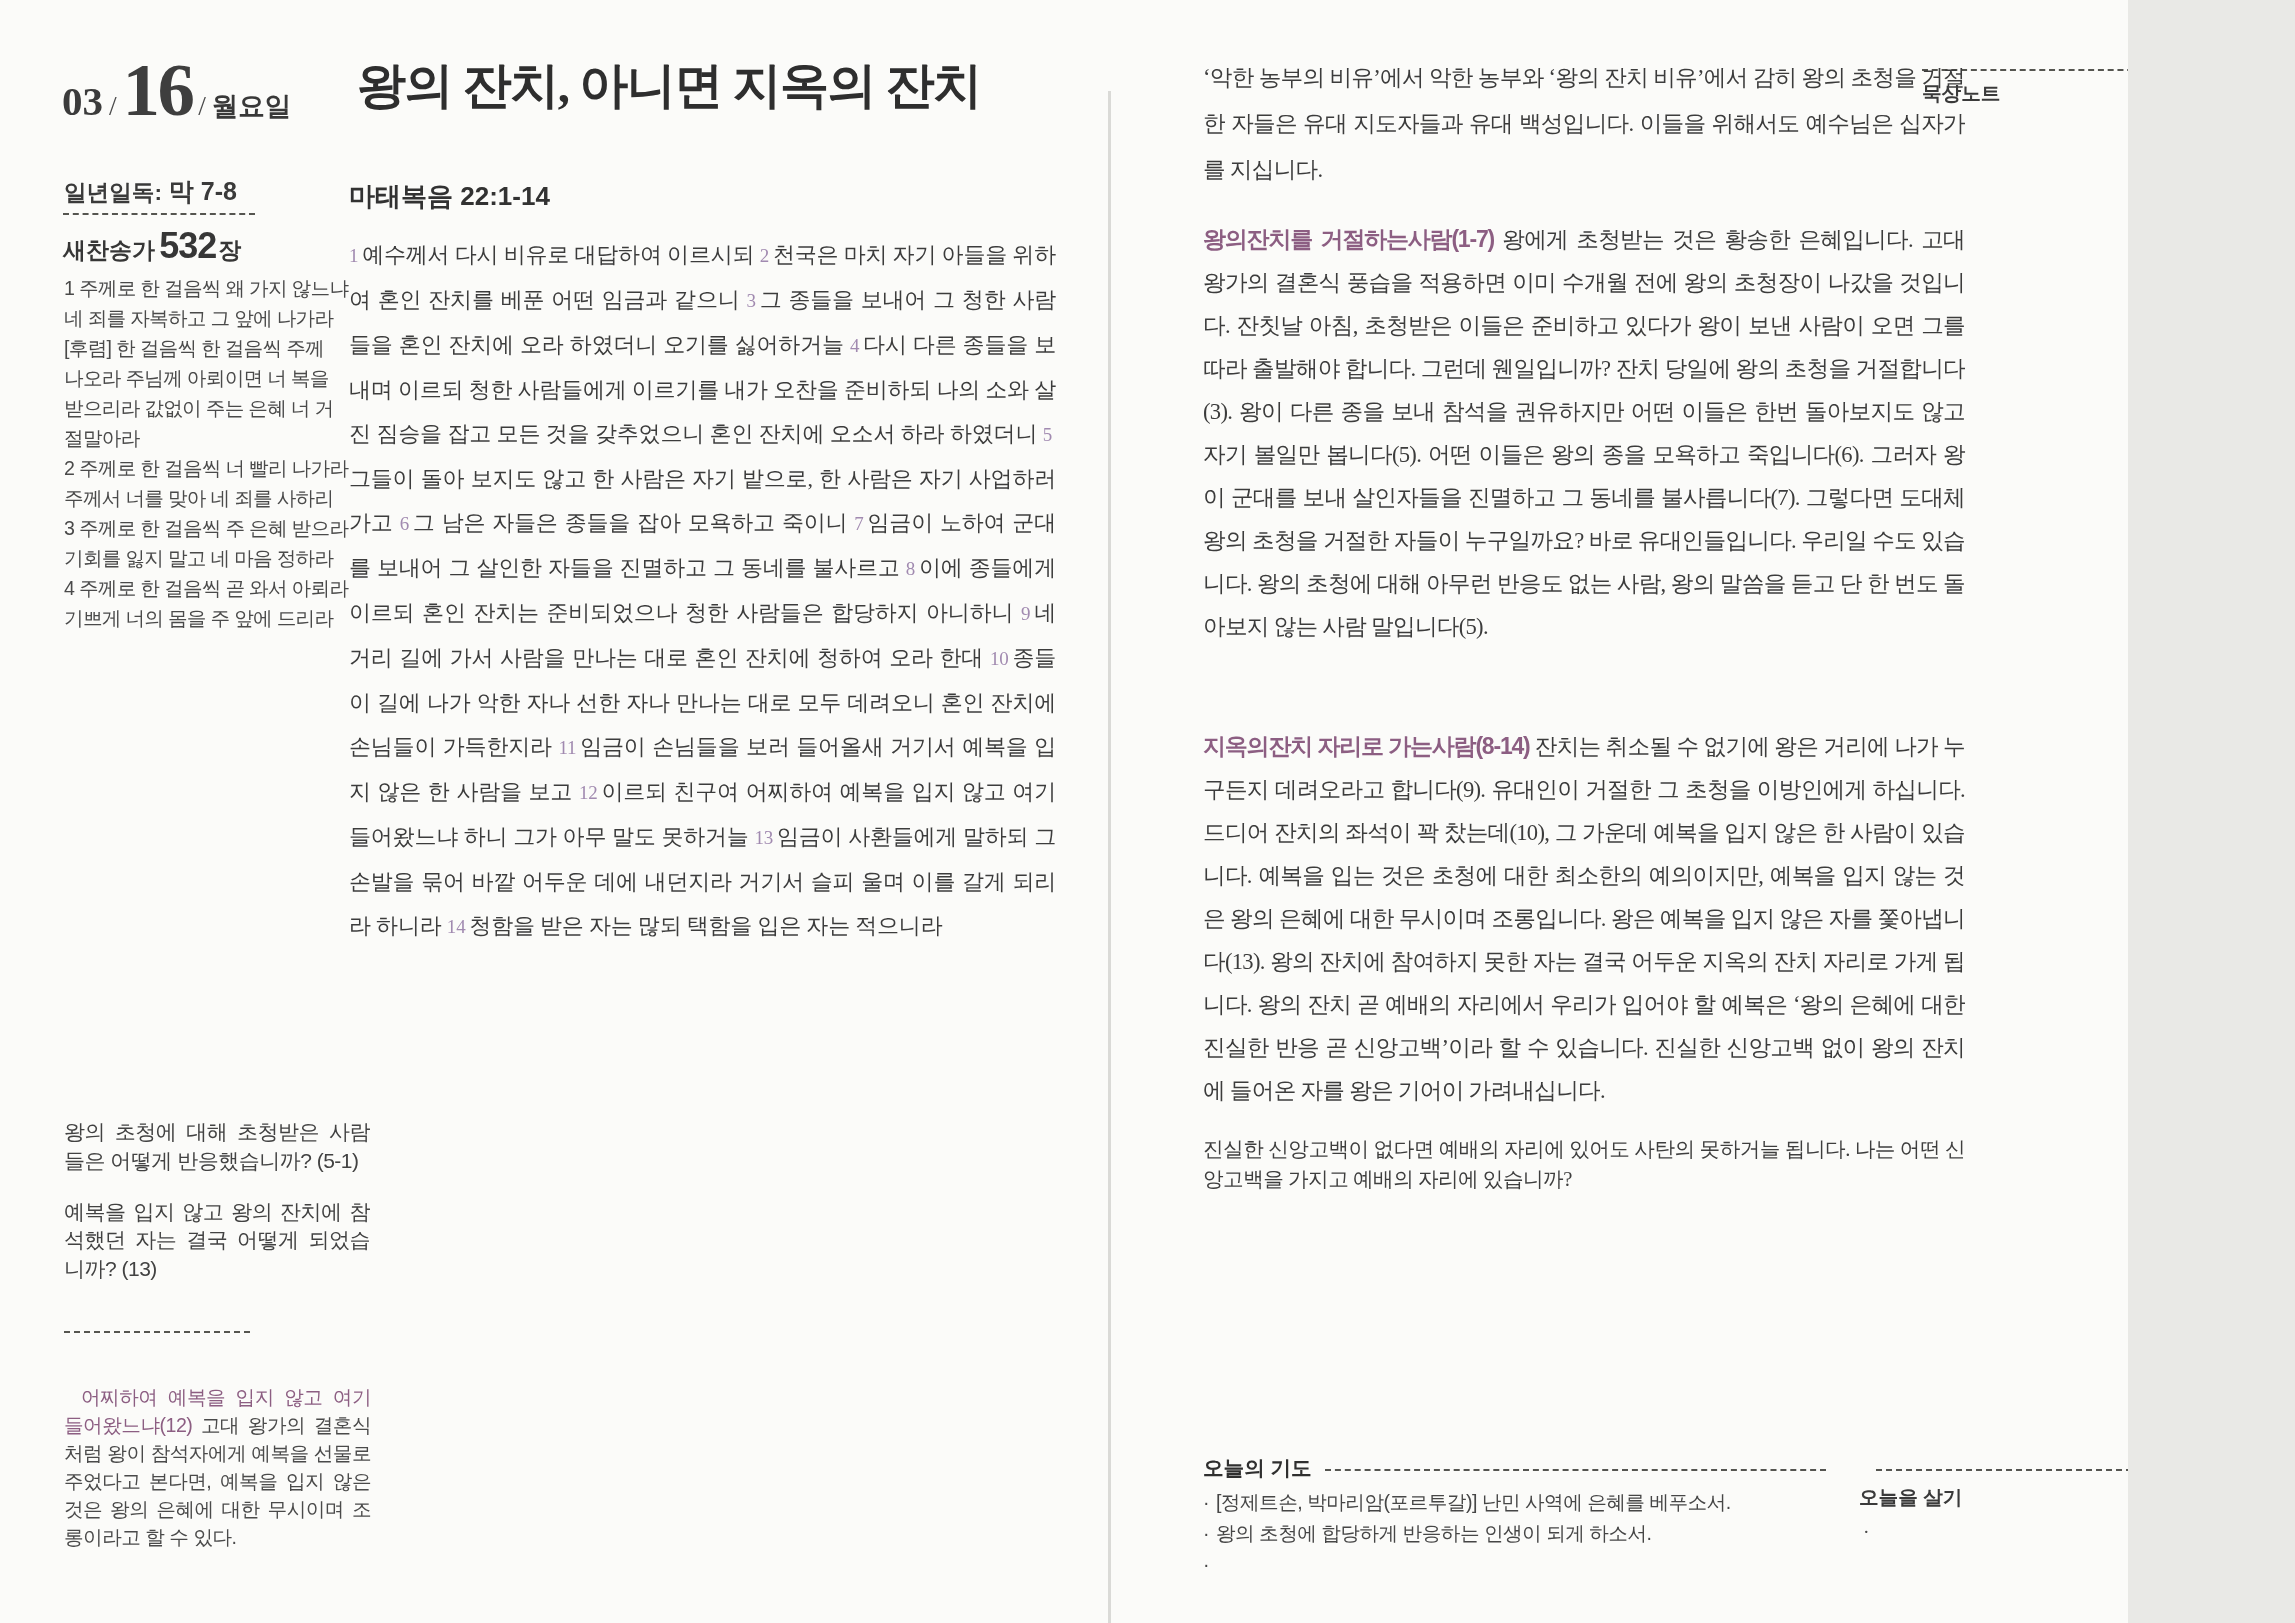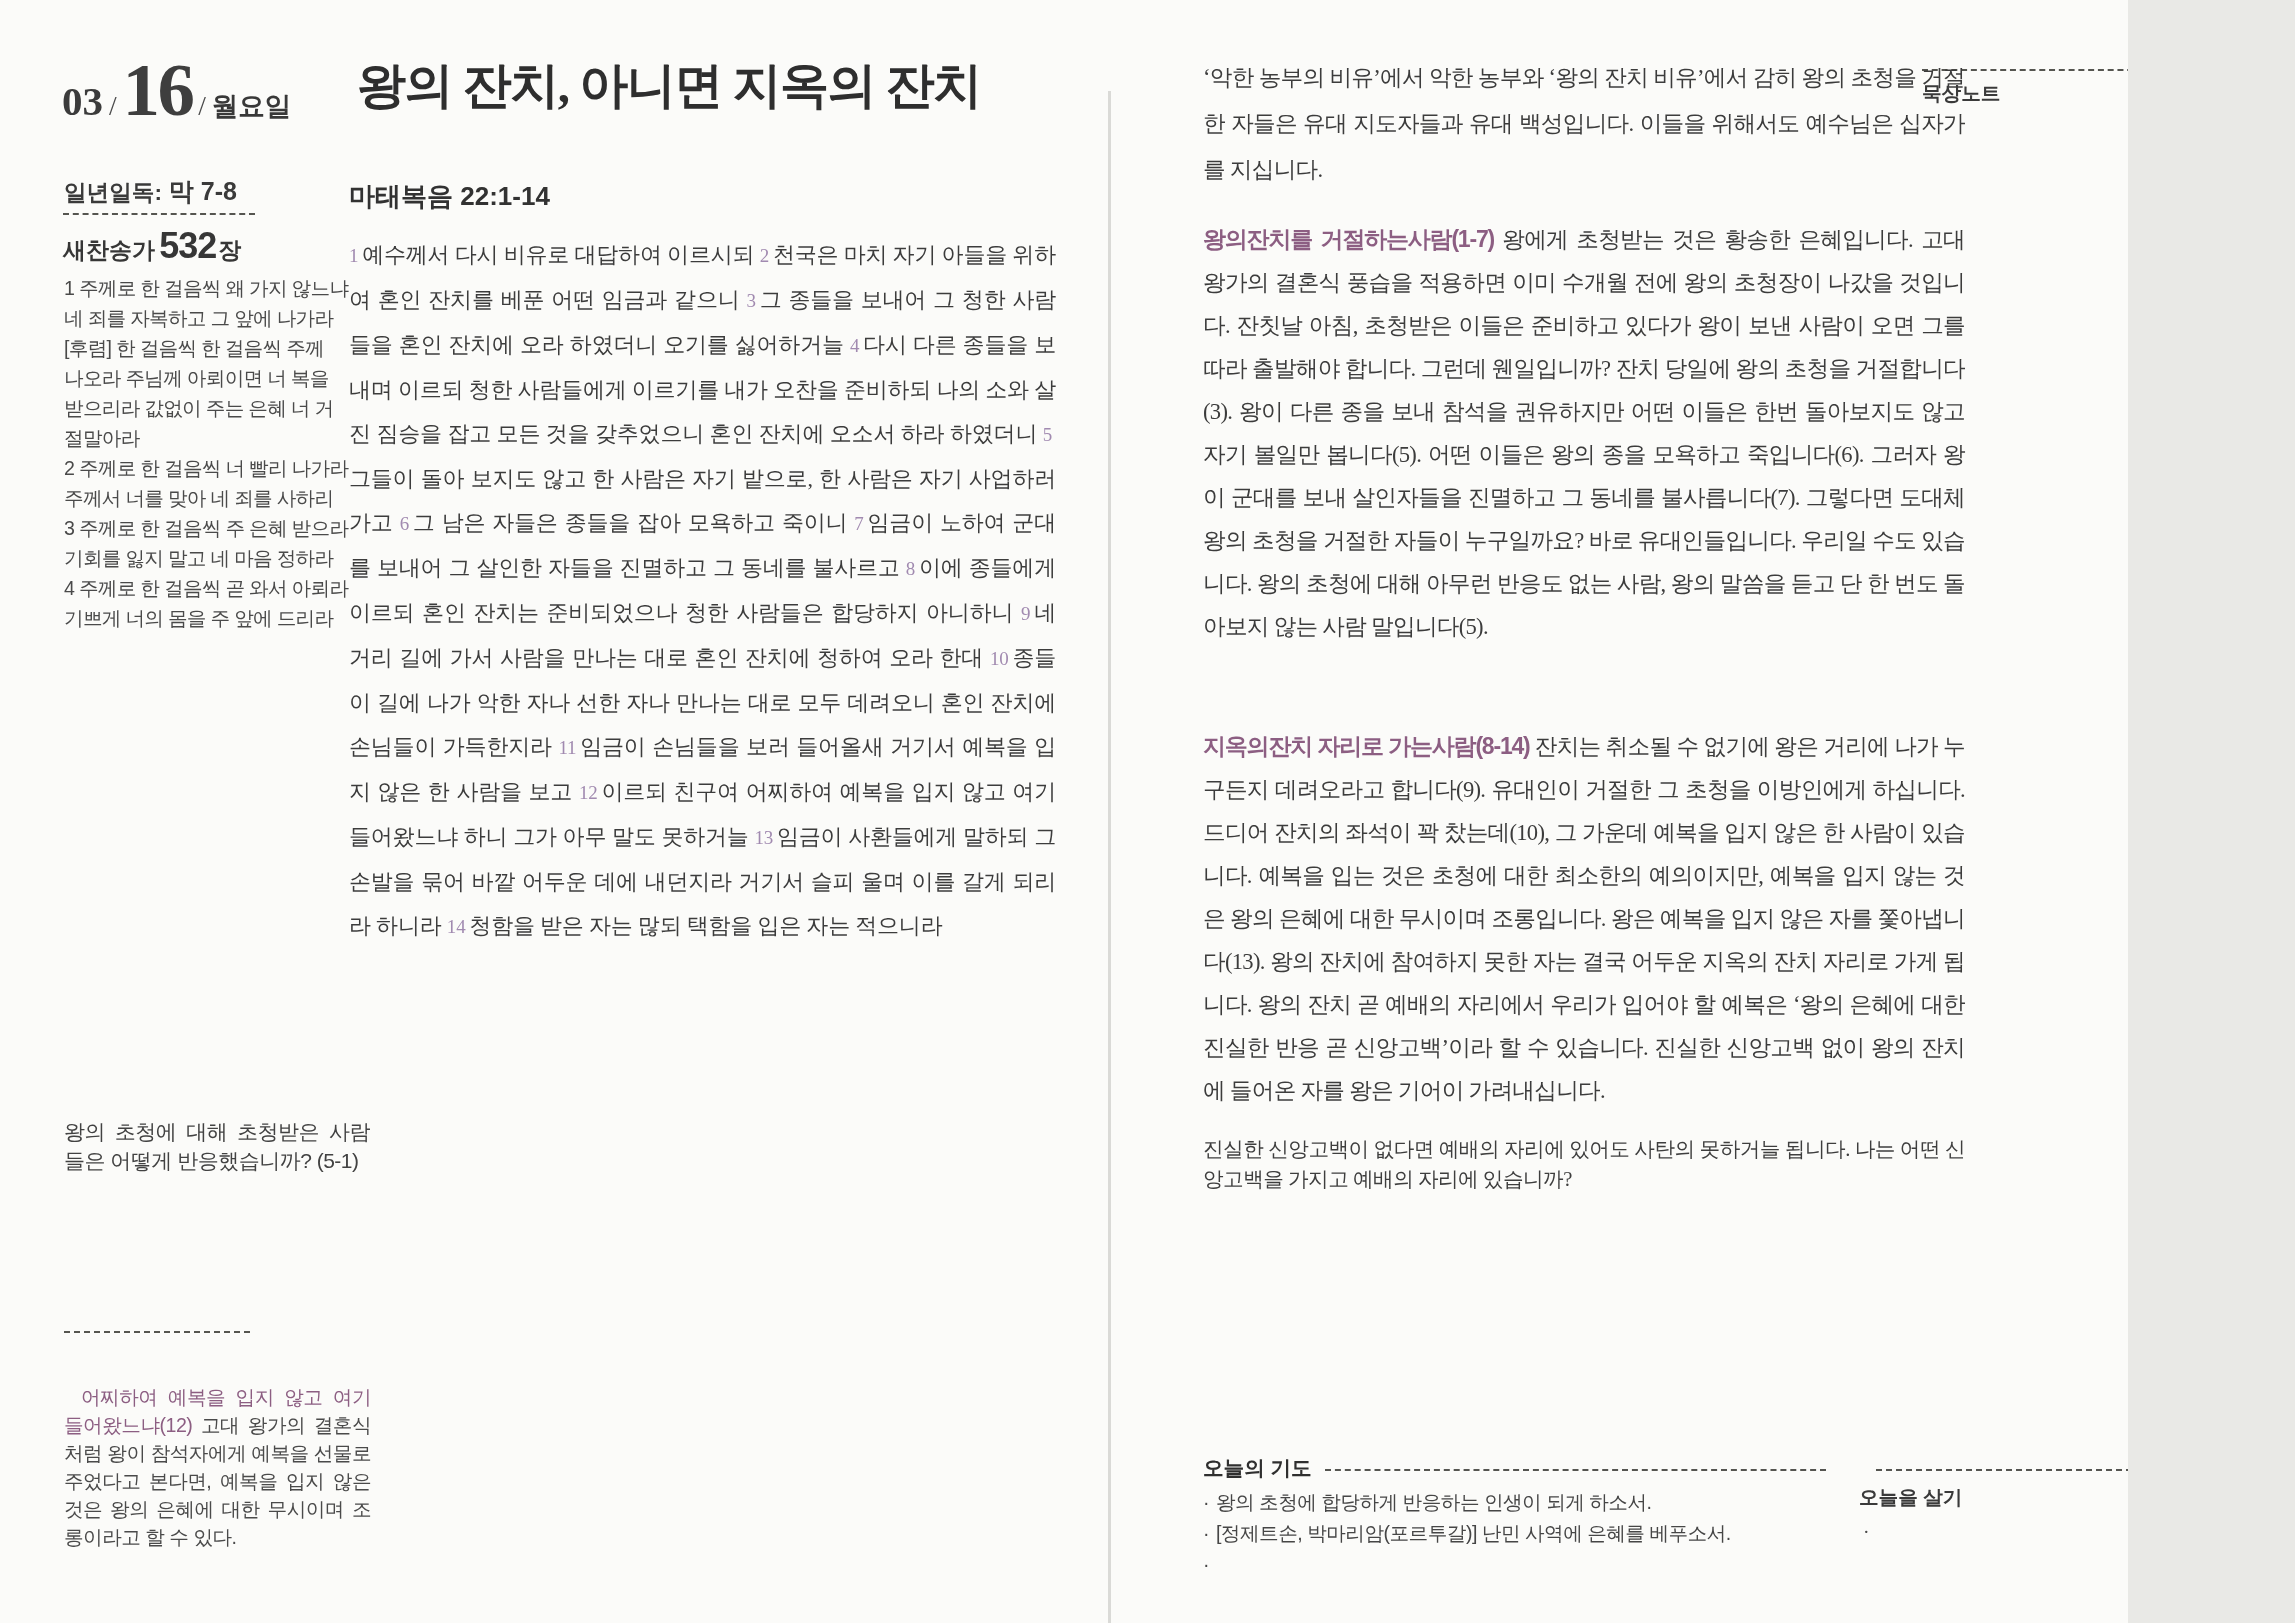--- a/index.html
+++ b/index.html
@@ -100,20 +100,21 @@
       <div>주께서 너를 맞아 네 죄를 사하리</div>
       <div>3 주께로 한 걸음씩 주 은혜 받으라</div>
       <div>기회를 잃지 말고 네 마음 정하라</div>
       <div>4 주께로 한 걸음씩 곧 와서 아뢰라</div>
       <div>기쁘게 너의 몸을 주 앞에 드리라</div>
     </div>
 
   <div class="abs q-list">
 
   <div class="q">왕의 초청에 대해 초청받은 사람들은 어떻게 반응했습니까? (5-1)</div>
+      <div class="q">예복을 입지 않고 왕의 잔치에 참석했던 자는 결국 어떻게 되었습니까? (13)</div>
     </div>
 
   <div class="abs rule rule-answer"></div>
 
   <div class="abs answer-note">
     <span class="quote">어찌하여 예복을 입지 않고 여기 들어왔느냐(12)</span><span> 고대 왕가의 결혼식처럼 왕이 참석자에게 예복을 선물로 주었다고 본다면, 예복을 입지 않은 것은 왕의 은혜에 대한 무시이며 조롱이라고 할 수 있다.</span>
   </div>
 
   <h1 class="abs page-title" style="margin:0;">왕의 잔치, 아니면 지옥의 잔치</h1>
 
@@ -144,23 +145,23 @@
     <span class="sec-head">지옥의잔치 자리로 가는사람(8-14)</span><span> 잔치는 취소될 수 없기에 왕은 거리에 나가 누구든지 데려오라고 합니다(9). 유대인이 거절한 그 초청을 이방인에게 하십니다. 드디어 잔치의 좌석이 꽉 찼는데(10), 그 가운데 예복을 입지 않은 한 사람이 있습니다. 예복을 입는 것은 초청에 대한 최소한의 예의이지만, 예복을 입지 않는 것은 왕의 은혜에 대한 무시이며 조롱입니다. 왕은 예복을 입지 않은 자를 쫓아냅니다(13). 왕의 잔치에 참여하지 못한 자는 결국 어두운 지옥의 잔치 자리로 가게 됩니다. 왕의 잔치 곧 예배의 자리에서 우리가 입어야 할 예복은 ‘왕의 은혜에 대한 진실한 반응 곧 신앙고백’이라 할 수 있습니다. 진실한 신앙고백 없이 왕의 잔치에 들어온 자를 왕은 기어이 가려내십니다.</span>
   </div>
 
   <div class="abs closing">진실한 신앙고백이 없다면 예배의 자리에 있어도 사탄의 못하거늘 됩니다. 나는 어떤 신앙고백을 가지고 예배의 자리에 있습니까?</div>
 
   <div class="abs prayer-label">오늘의 기도</div>
   <div class="abs rule rule-prayer"></div>
 
   <div class="abs prayer-list">
 
+      <div class="p-item"><span class="p-bullet">·</span><span>[정제트손, 박마리암(포르투갈)] 난민 사역에 은혜를 베푸소서.</span></div>
+
       <div class="p-item"><span class="p-bullet">·</span><span>왕의 초청에 합당하게 반응하는 인생이 되게 하소서.</span></div>
-
-      <div class="p-item"><span class="p-bullet">·</span><span>[정제트손, 박마리암(포르투갈)] 난민 사역에 은혜를 베푸소서.</span></div>
 
       <div class="p-item"><span class="p-bullet">·</span><span></span></div>
     </div>
 
   <div class="abs rule living-rule"></div>
   <div class="abs living-label">오늘을 살기</div>
   <div class="abs living-dot">·</div>
 
 </div>
 

